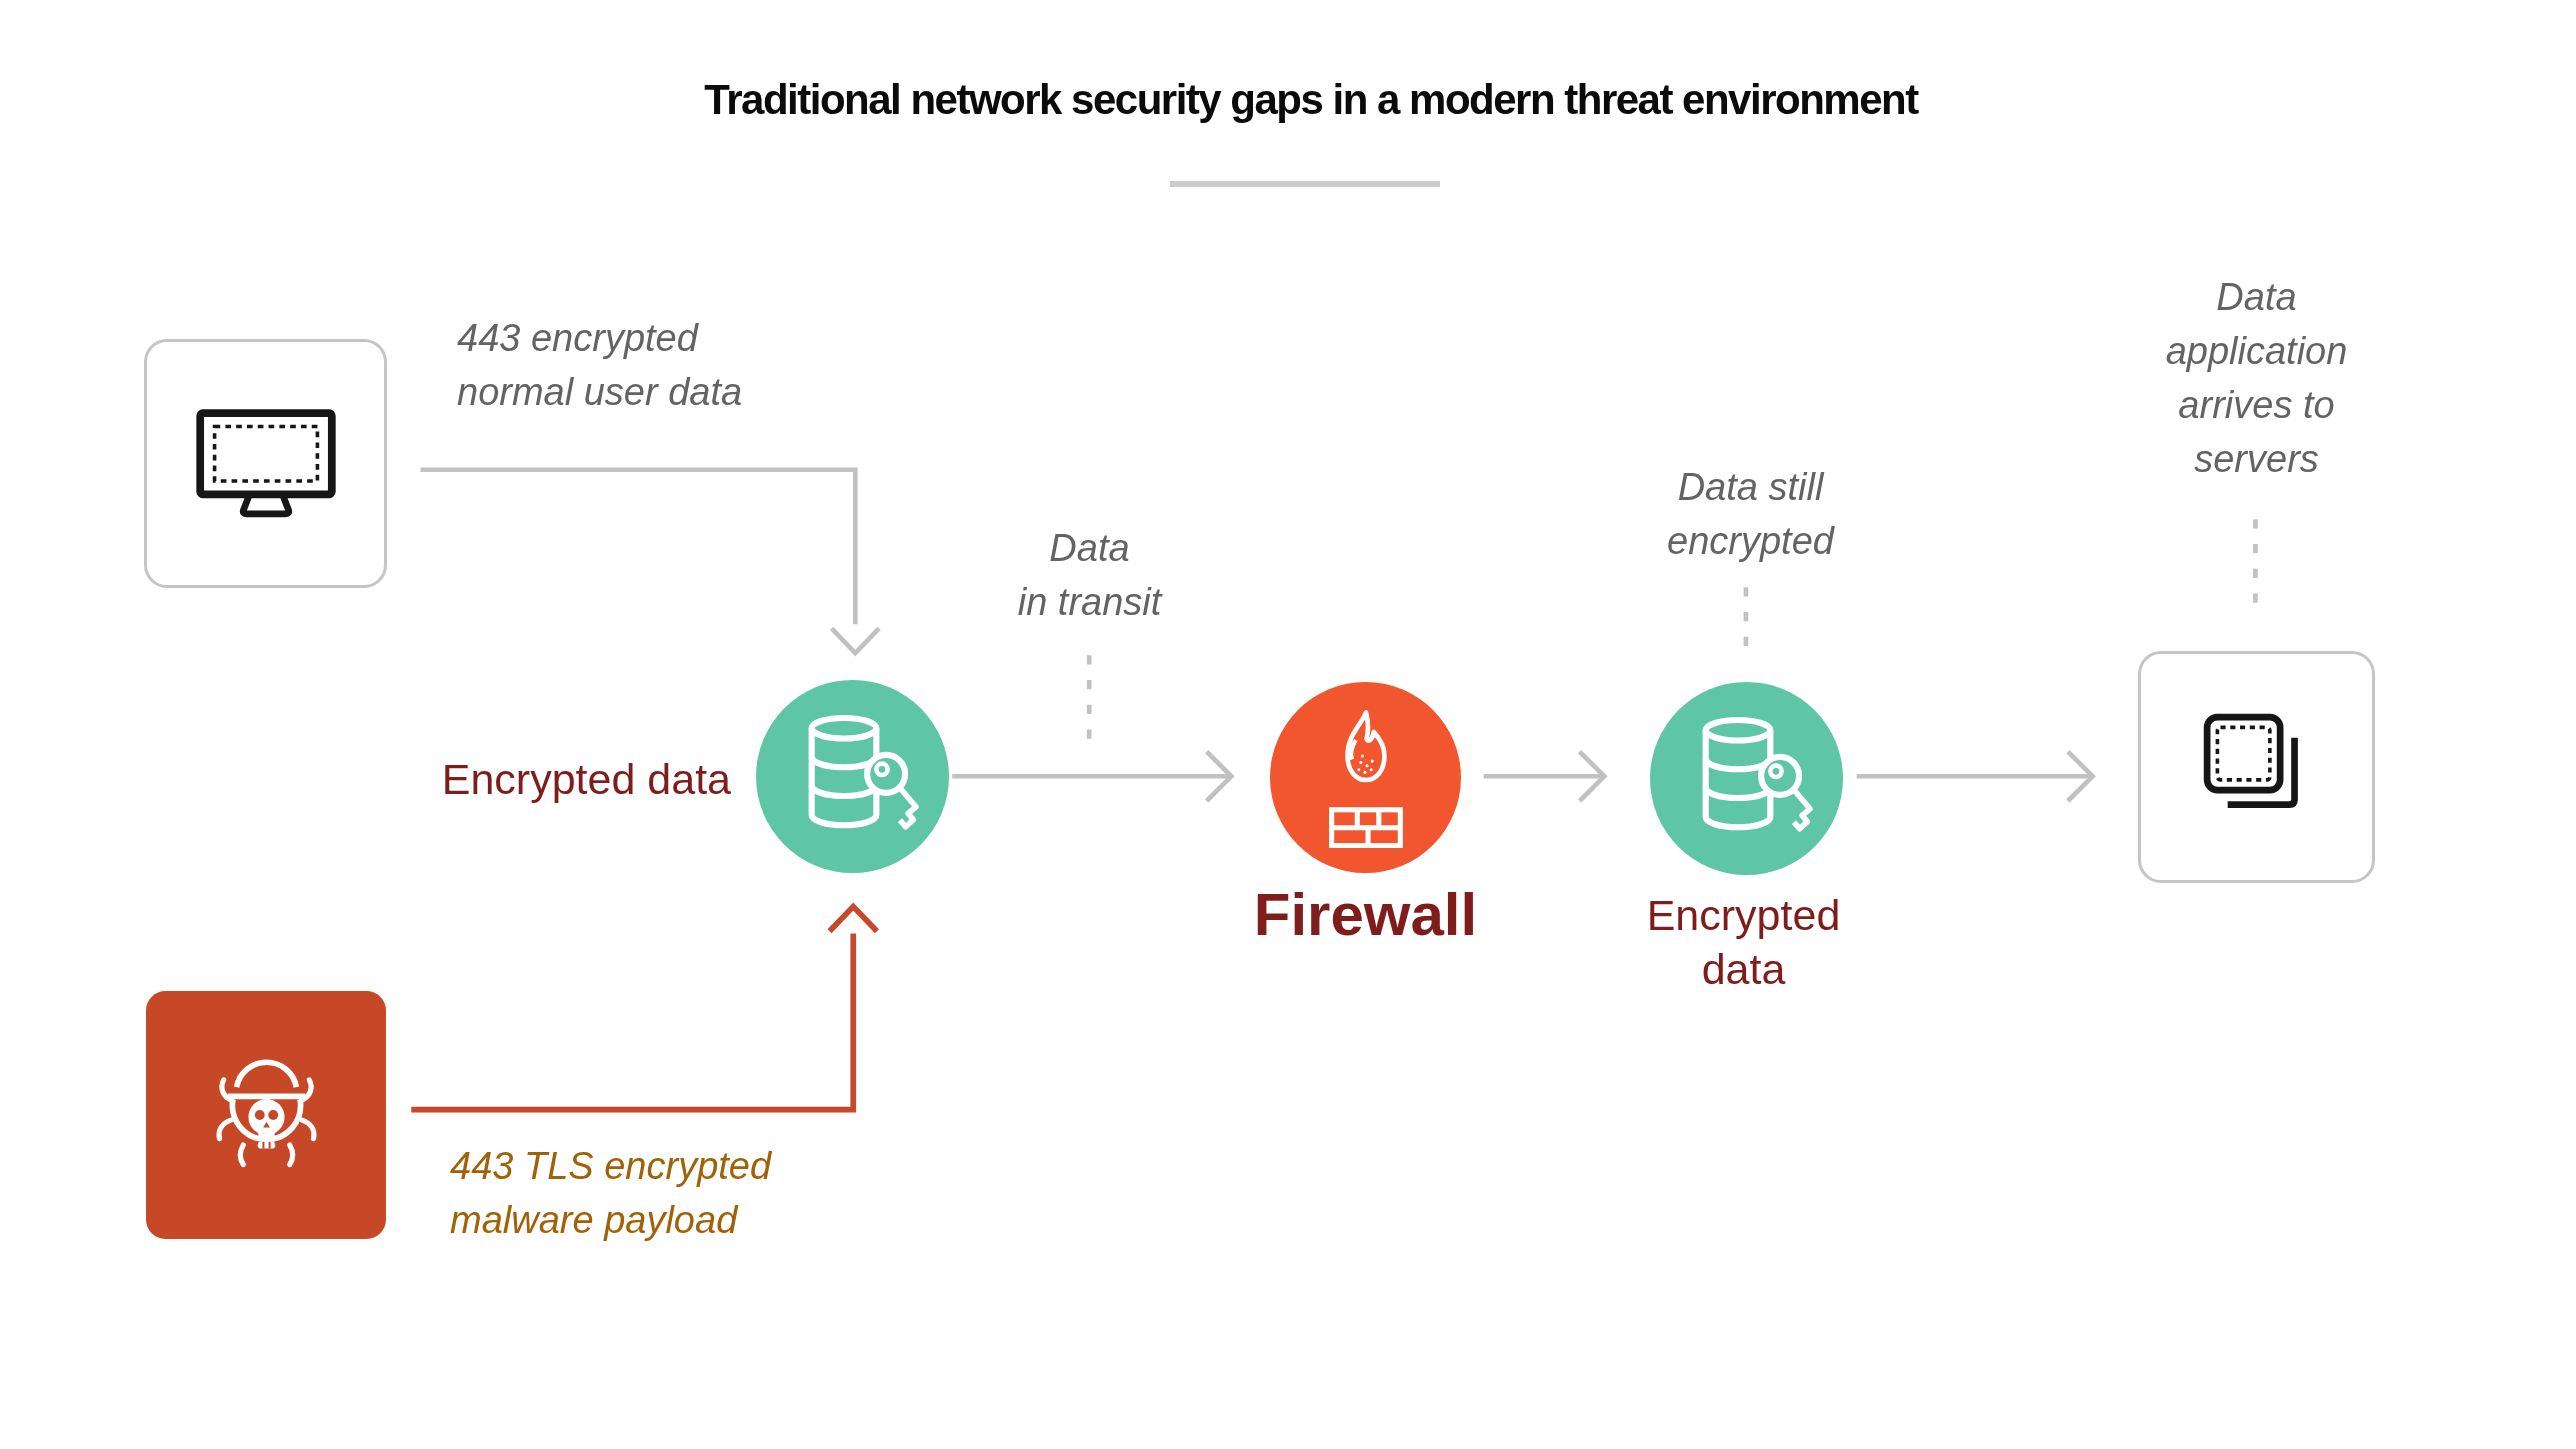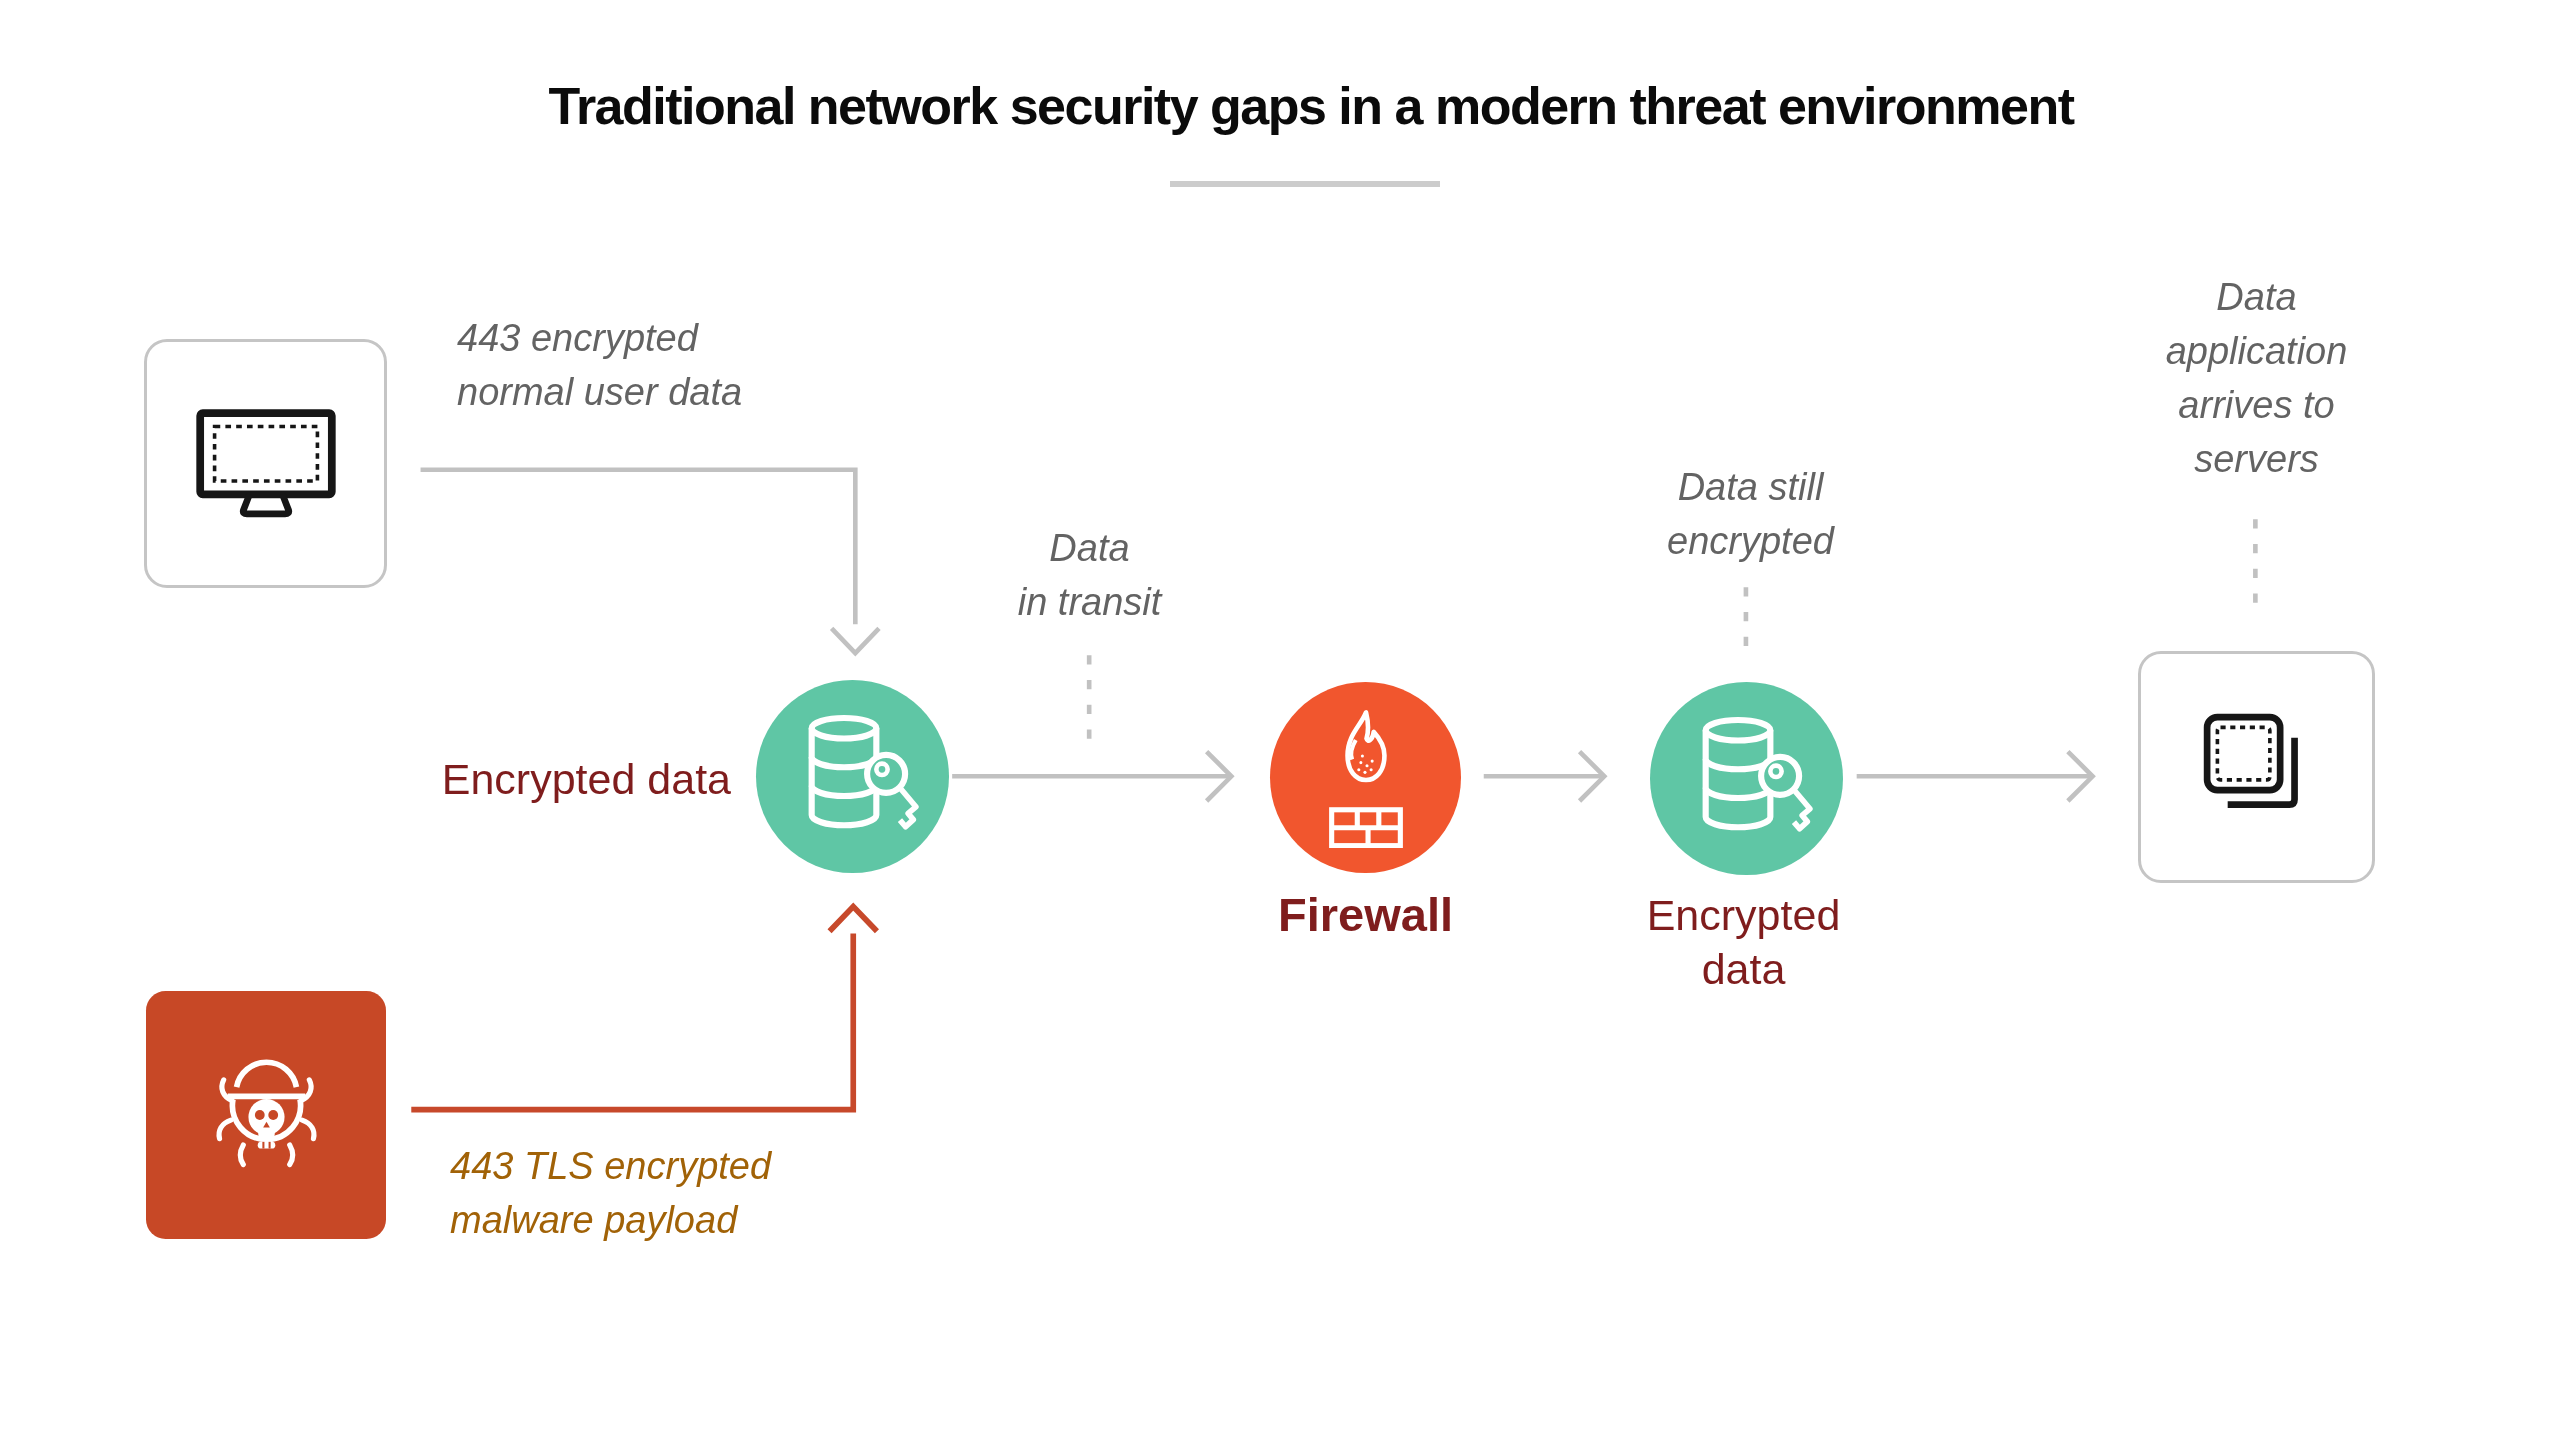--- a/index.html
+++ b/index.html
@@ -4,37 +4,37 @@
 <style>
   html,body{margin:0;padding:0;background:#ffffff;}
   .canvas{
     position:relative;width:2576px;height:1449px;background:#ffffff;
     font-family:"Liberation Sans", sans-serif;overflow:hidden;
   }
   .abs{position:absolute;}
   
   .title{
     left:278px;top:76px;width:2066px;text-align:center;
-    font-size:52px;font-weight:700;letter-spacing:-1.5px;color:#0b0b0b;
+    font-size:42px;font-weight:700;letter-spacing:-1.5px;color:#0b0b0b;
   }
   .title-underline{left:1170px;top:181px;width:270px;height:5.7px;background:#cccccc;}
   
   .note{
     font-style:italic;color:#636363;font-size:38px;line-height:54px;
     white-space:nowrap;
   }
   .note div{white-space:nowrap;}
   .note.center{text-align:center;}
   .note.red{color:#a16207;}
   
   .node-label{
     color:#7f1d1d;font-size:43px;line-height:54px;font-weight:400;white-space:nowrap;
   }
   .node-label.center{text-align:center;}
-  .node-label.bold{font-weight:700;font-size:47px;}
+  .node-label.bold{font-weight:700;font-size:60px;}
   
   .circle{border-radius:50%;display:flex;align-items:center;justify-content:center;}
   .outline-box{
     border:3.1px solid #c5c5c5;border-radius:23px;background:#ffffff;
     display:flex;align-items:center;justify-content:center;box-sizing:border-box;
   }
   .fill-box{
     border-radius:19.6px;display:flex;align-items:center;justify-content:center;
   }
   svg{display:block;}

